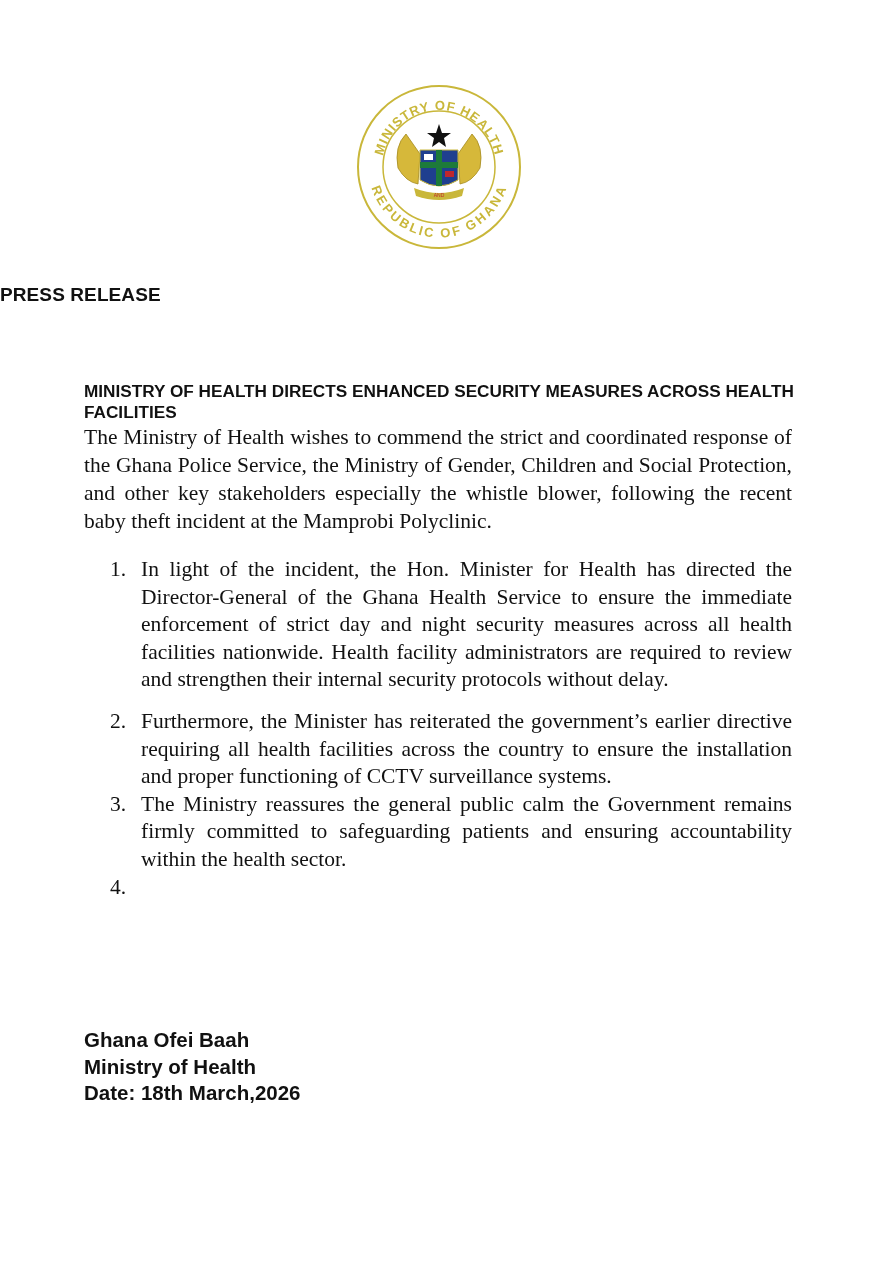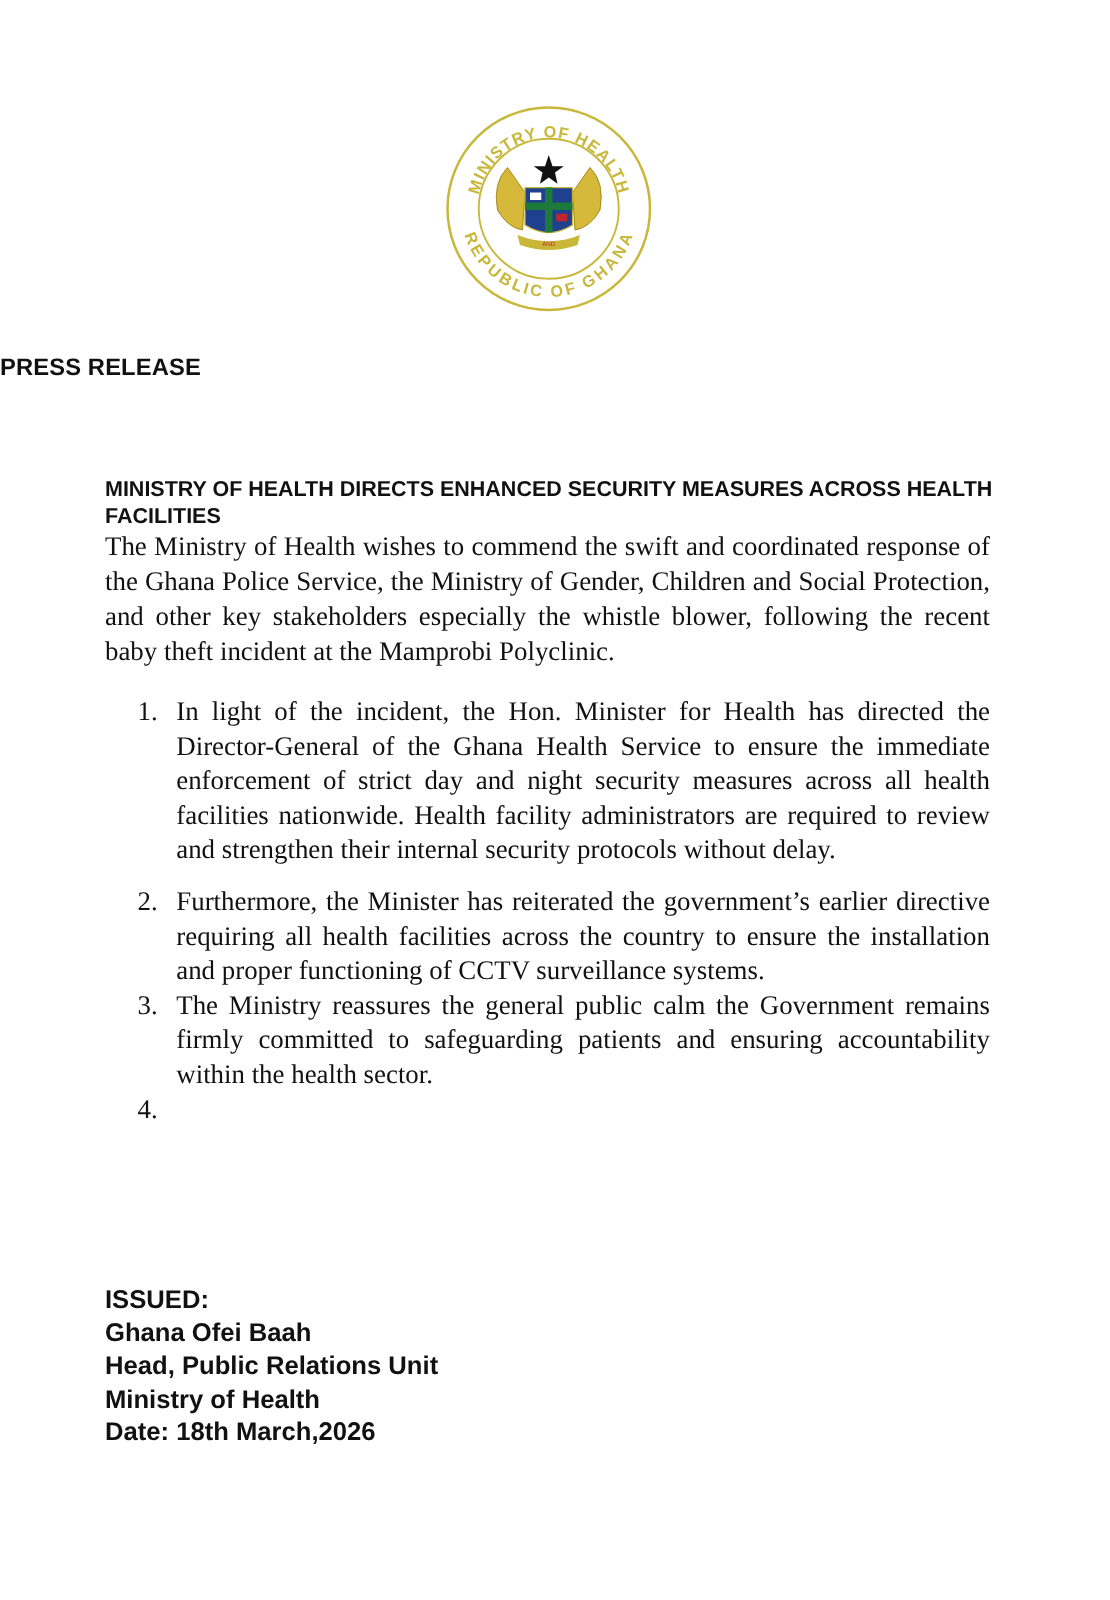--- a/index.html
+++ b/index.html
@@ -60,41 +60,39 @@
 
       <path d="M 58 104 Q 83 114 108 104 L 106 112 Q 83 120 60 112 Z" fill="#c9b73a"></path>
       <text x="83" y="113" text-anchor="middle" font-family="Liberation Sans, sans-serif" font-size="5" fill="#c0272d">AND</text>
     </svg>
   </div>
 
   <div class="title">PRESS RELEASE</div>
 
   <div class="headline">MINISTRY OF HEALTH DIRECTS ENHANCED SECURITY MEASURES ACROSS HEALTH FACILITIES</div>
 
-  <p class="intro">The Ministry of Health wishes to commend the swift and coordinated response of the Ghana Police Service, the Ministry of Gender, Children and Social Protection, and other key stakeholders especially the whistle blower, following the recent baby theft incident at the Mamprobi Polyclinic.</p>
+  <p class="intro">The Ministry of Health wishes to commend the strict and coordinated response of the Ghana Police Service, the Ministry of Gender, Children and Social Protection, and other key stakeholders especially the whistle blower, following the recent baby theft incident at the Mamprobi Polyclinic.</p>
 
   <ol class="list">
     <li class="gap">
       <span class="num">1.</span>
       <span>In light of the incident, the Hon. Minister for Health has directed the Director-General of the Ghana Health Service to ensure the immediate enforcement of strict day and night security measures across all health facilities nationwide. Health facility administrators are required to review and strengthen their internal security protocols without delay.</span>
     </li>
     <li>
       <span class="num">2.</span>
       <span>Furthermore, the Minister has reiterated the government’s earlier directive requiring all health facilities across the country to ensure the installation and proper functioning of CCTV surveillance systems.</span>
     </li>
     <li>
       <span class="num">3.</span>
       <span>The Ministry reassures the general public calm the Government remains firmly committed to safeguarding patients and ensuring accountability within the health sector.</span>
     </li>
     <li>
       <span class="num">4.</span>
     </li>
   </ol>
 
   <div class="sign">
-    <div>ISSUED:</div>
     <div>Ghana Ofei Baah</div>
-    <div>Head, Public Relations Unit</div>
     <div>Ministry of Health</div>
     <div>Date: 18th March,2026</div>
   </div>
 
 </div>
 
 </body></html>

